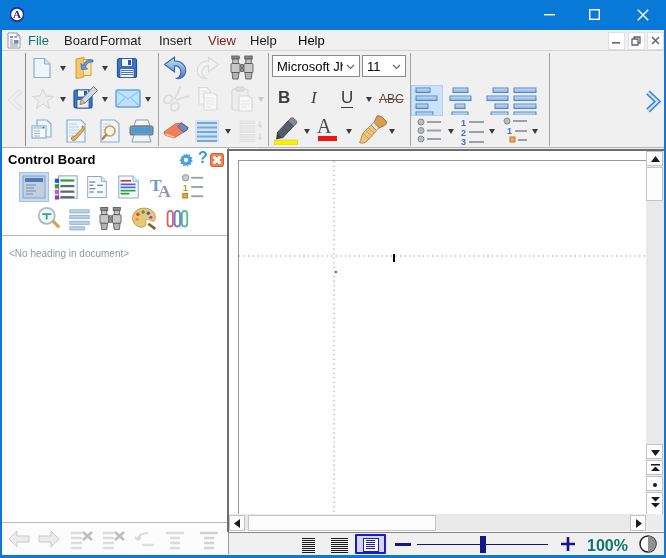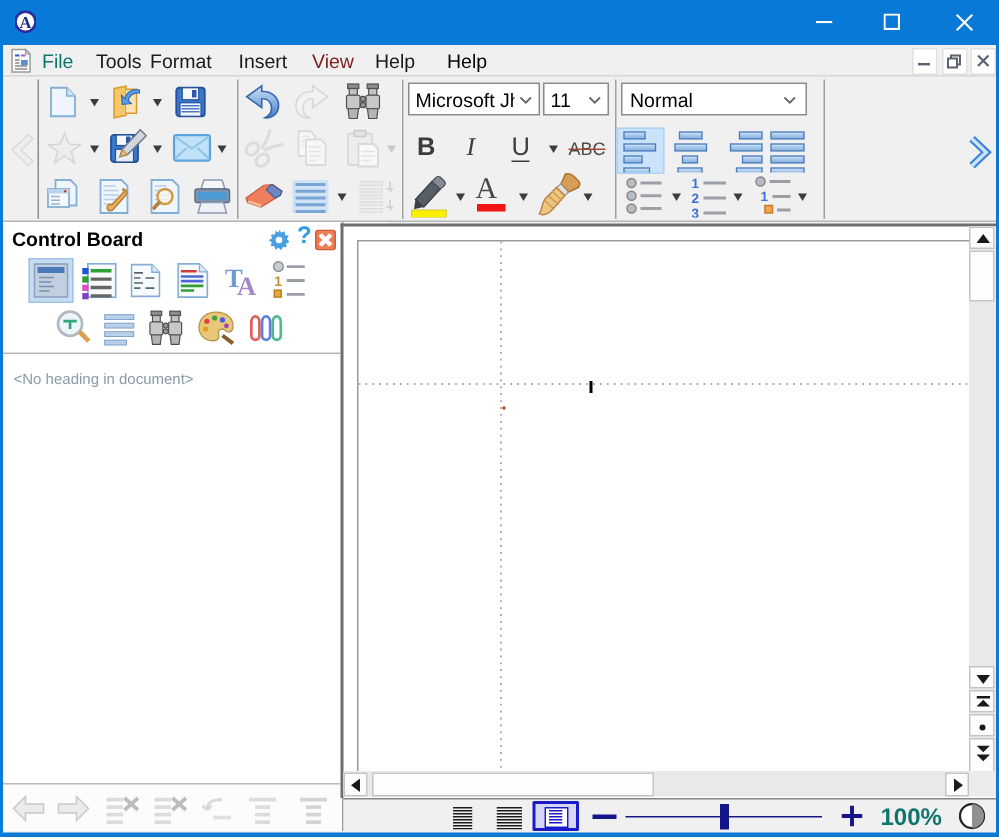--- a/index.html
+++ b/index.html
@@ -38,21 +38,21 @@
 
   <svg class="abs" style="left:7px;top:2px;" width="14" height="17" viewBox="0 0 14 17">
     <path d="M1 1 H10 L13 4 V16 H1 Z" fill="#fdfdfd" stroke="#9a9a9a" stroke-width="1"></path>
     <path d="M10 1 L10 4 L13 4 Z" fill="#d8d8d8" stroke="#9a9a9a" stroke-width="0.8"></path>
     <path d="M3 5 L6 5" stroke="#3355cc" stroke-width="1.3"></path>
     <path d="M7 5 L10 5" stroke="#aa55cc" stroke-width="1.3"></path>
     <rect x="7" y="8" width="4.5" height="3.5" fill="#5b8fd0"></rect>
     <path d="M3 8 H6 M3 10 H6 M3 12 H11 M3 14 H11" stroke="#888" stroke-width="0.9"></path>
   </svg>
   <div class="abs" style="left:28px;top:3px;font-size:13px;color:#0f766e;">File</div>
-  <div class="abs" style="left:64px;top:3px;font-size:13px;color:#1a1a1a;">Tools</div>
+  <div class="abs" style="left:64px;top:3px;font-size:13px;color:#1a1a1a;">Board</div>
   <div class="abs" style="left:100px;top:3px;font-size:13px;color:#1a1a1a;">Format</div>
   <div class="abs" style="left:159px;top:3px;font-size:13px;color:#1a1a1a;">Insert</div>
   <div class="abs" style="left:208px;top:3px;font-size:13px;color:#7f1d1d;">View</div>
   <div class="abs" style="left:250px;top:3px;font-size:13px;color:#1a1a1a;">Help</div>
   <div class="abs" style="left:298px;top:3px;font-size:13px;color:#000000;">Help</div>
 
   <div class="abs" style="left:608px;top:2px;width:17px;height:18px;background:#fff;border:1px solid #e0e0e0;box-sizing:border-box;"></div>
   <div class="abs" style="left:628px;top:2px;width:17px;height:18px;background:#fff;border:1px solid #e0e0e0;box-sizing:border-box;"></div>
   <div class="abs" style="left:647px;top:2px;width:17px;height:18px;background:#fff;border:1px solid #e0e0e0;box-sizing:border-box;"></div>
   <svg class="abs" style="left:612px;top:12px;" width="8" height="2">
@@ -132,26 +132,20 @@
   </svg>
   <div class="combo" style="left:270px;top:4px;width:88px;height:22px;">
     <div class="abs" style="left:4px;top:3px;width:66px;overflow:hidden;white-space:nowrap;">Microsoft Jh</div>
     <svg class="abs" style="right:4px;top:8px;" width="9" height="6">
         <path d="M1 1 L4.5 4.5 L8 1" fill="none" stroke="#666" stroke-width="1.2"></path>
       </svg>
   </div>
   <div class="combo" style="left:360px;top:4px;width:44px;height:22px;">
     <div class="abs" style="left:4px;top:3px;">11</div>
     <svg class="abs" style="right:4px;top:8px;" width="9" height="6">
-        <path d="M1 1 L4.5 4.5 L8 1" fill="none" stroke="#666" stroke-width="1.2"></path>
-      </svg>
-  </div>
-  <div class="combo" style="left:412px;top:4px;width:124px;height:22px;">
-    <div class="abs" style="left:5px;top:3px;">Normal</div>
-    <svg class="abs" style="right:6px;top:8px;" width="9" height="6">
         <path d="M1 1 L4.5 4.5 L8 1" fill="none" stroke="#666" stroke-width="1.2"></path>
       </svg>
   </div>
 
   <svg class="abs" style="left:29px;top:36px;" width="24" height="24" viewBox="0 0 24 24">
     <path d="M12 2 L15 9 L22.5 9.5 L16.5 14 L18.5 21.5 L12 17 L5.5 21.5 L7.5 14 L1.5 9.5 L9 9 Z" fill="#ededed" stroke="#d4d4d4" stroke-width="1"></path>
   </svg>
   <div class="tri" style="left:58px;top:46px;"></div>
   <svg class="abs" style="left:70px;top:35px;" width="26" height="26" viewBox="0 0 26 26">
     <rect x="2" y="4" width="18" height="18" rx="2" fill="#3c77cc" stroke="#23509a" stroke-width="1.2"></rect>

